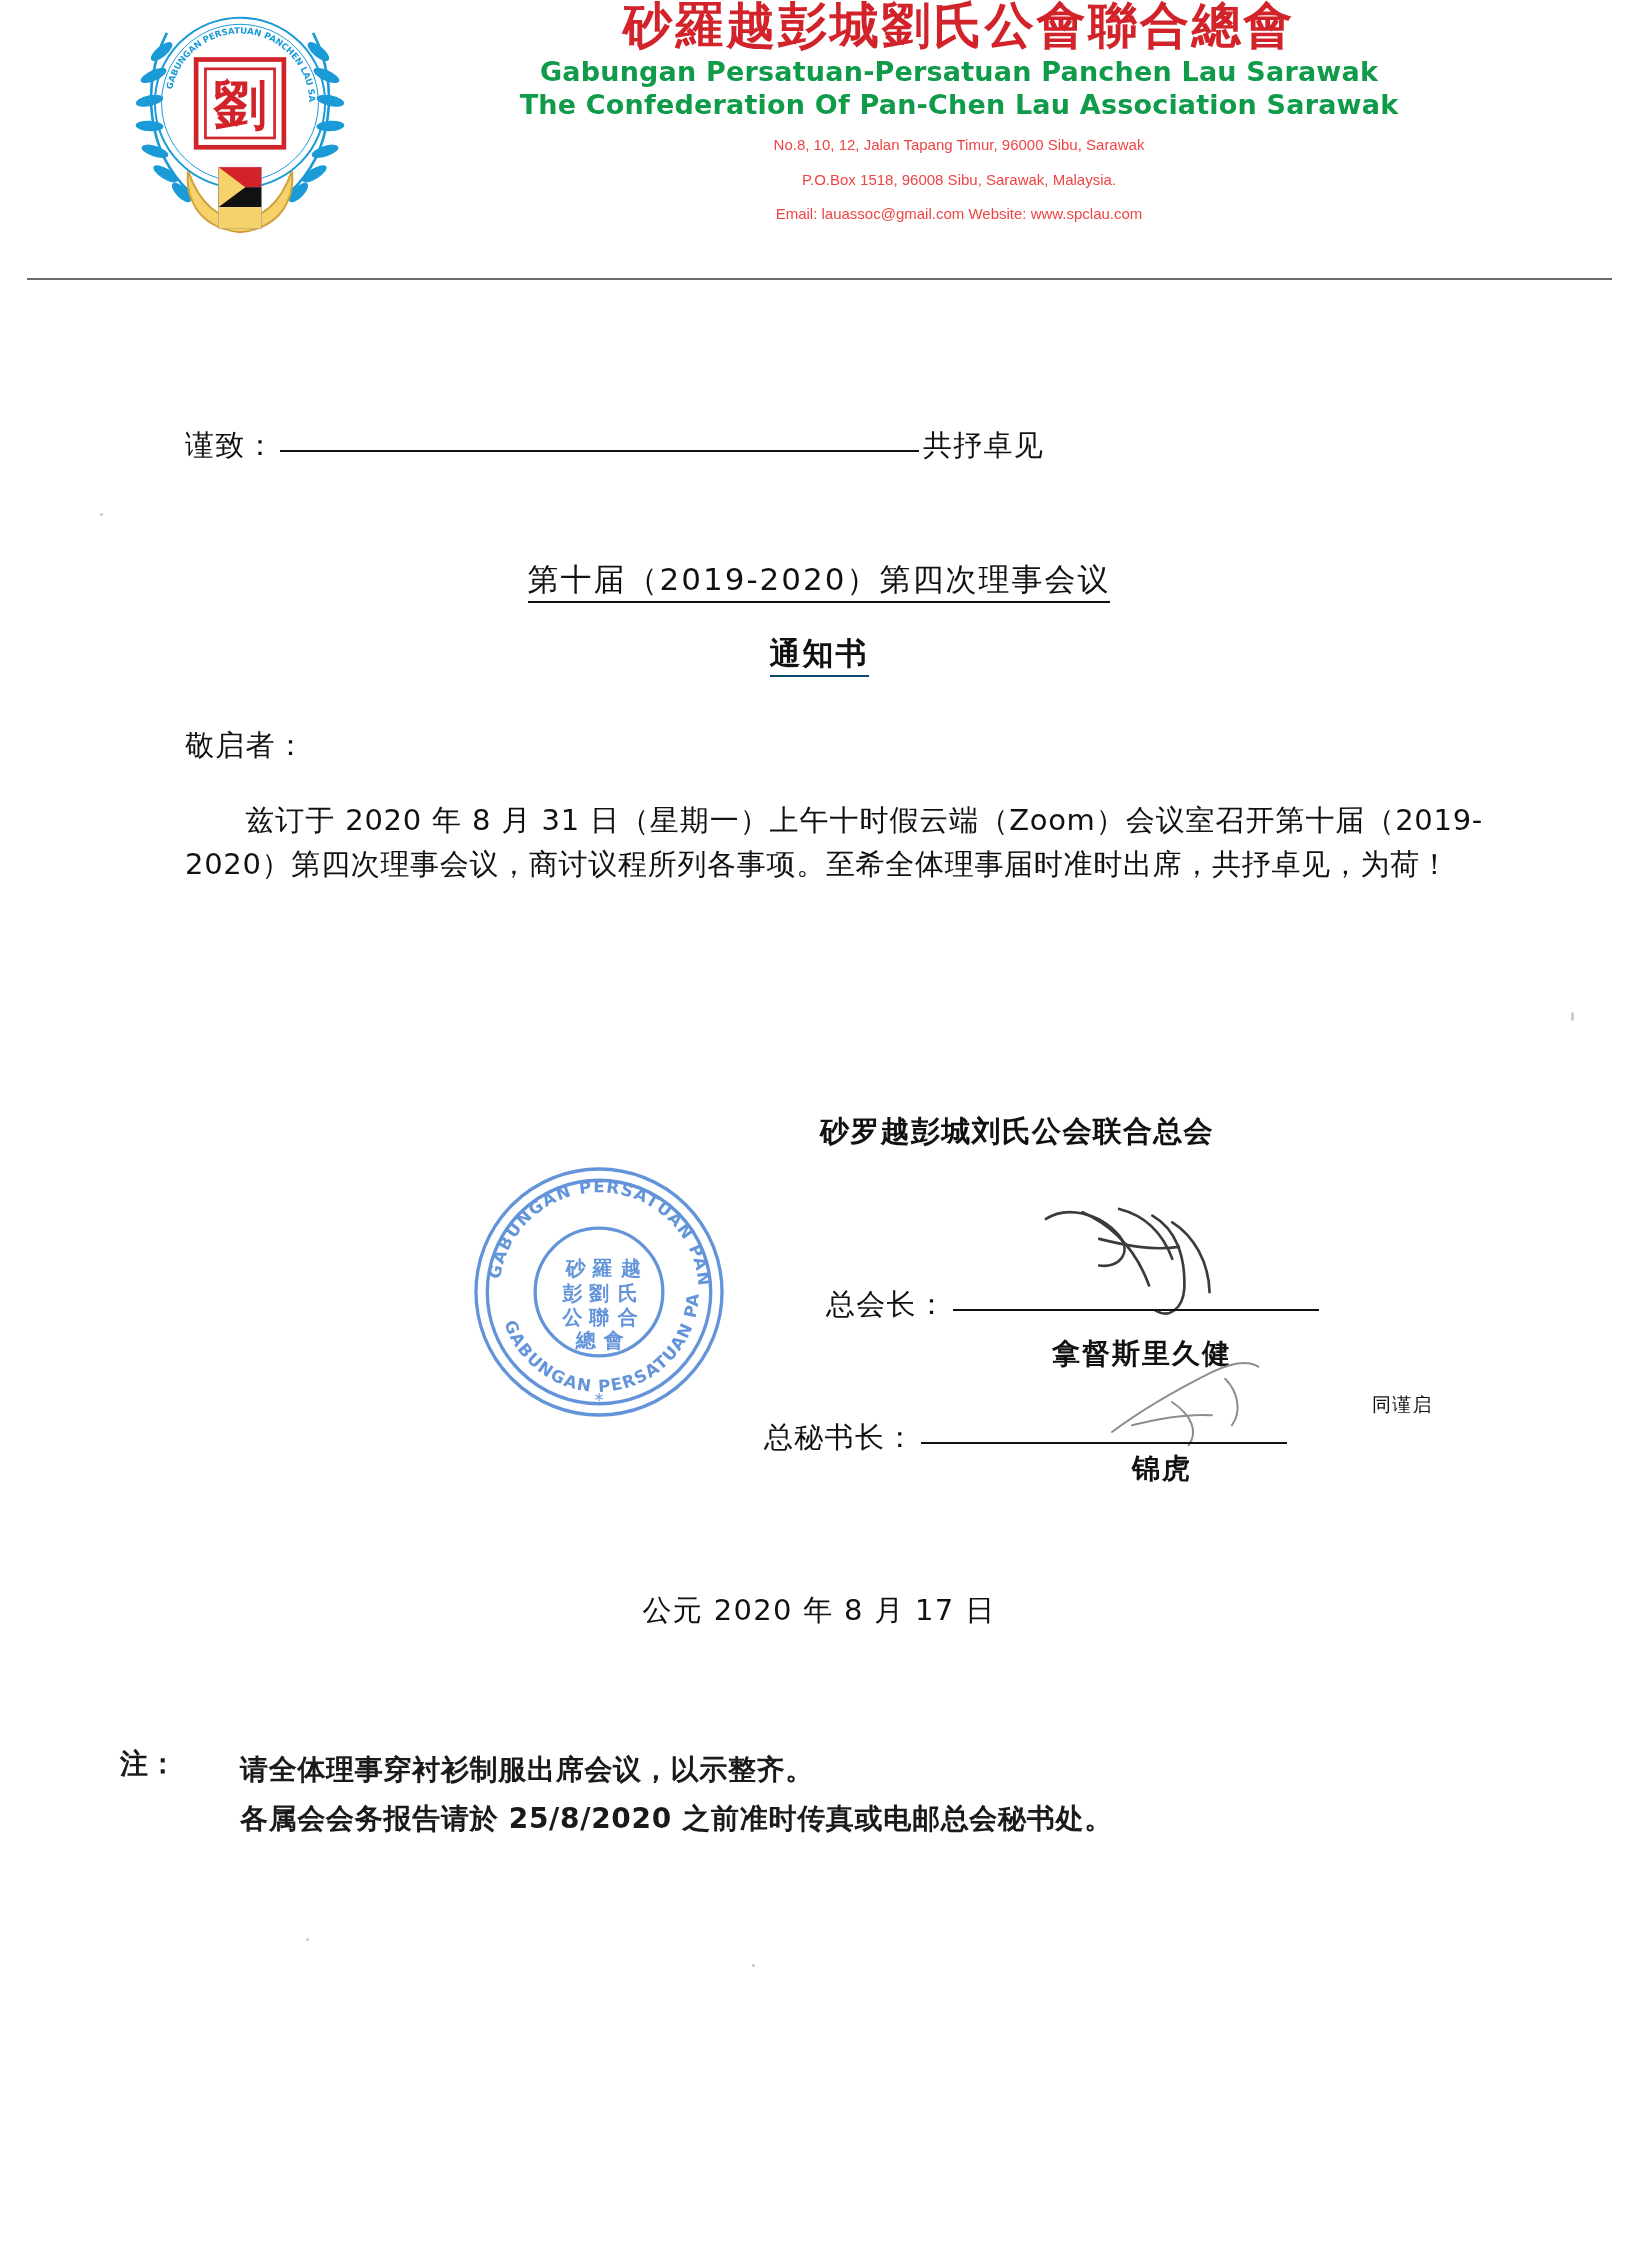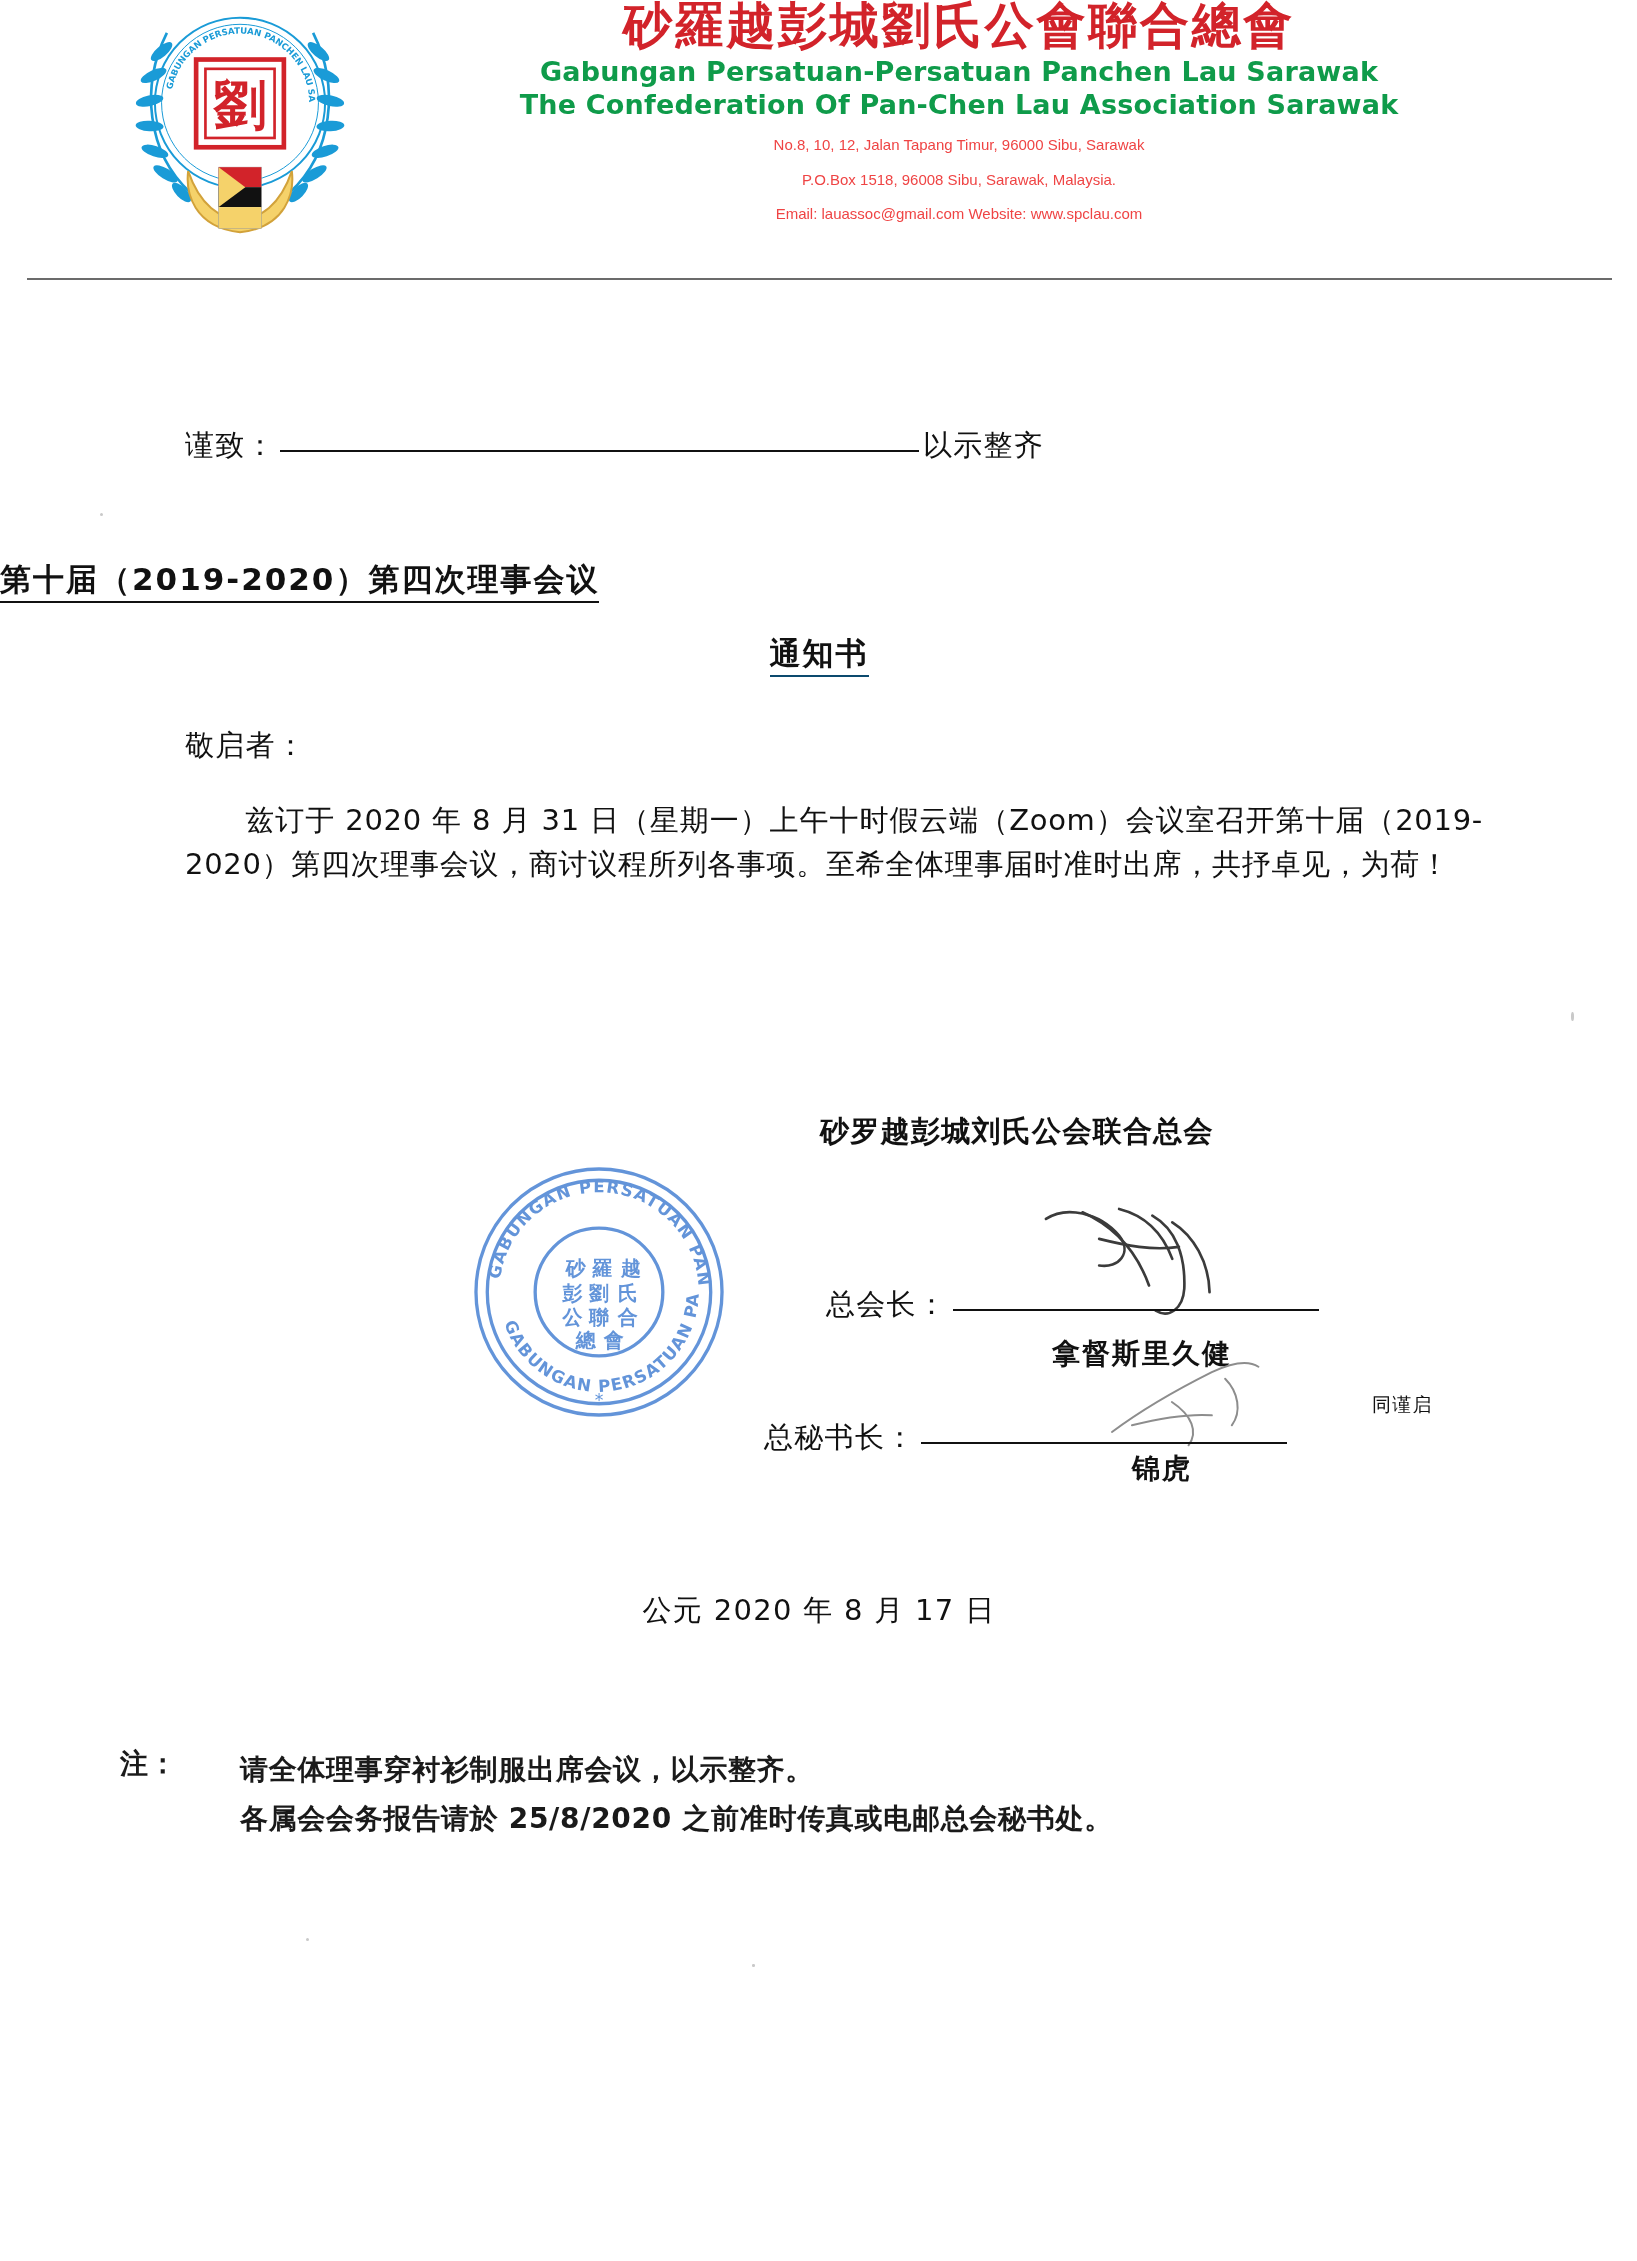--- a/index.html
+++ b/index.html
@@ -108,22 +108,23 @@
     border-bottom: 2px solid #111;
     margin: 0 4px;
     vertical-align: 2.7px;
   }
 
   .title1 {
     position: absolute;
     left: 0;
     top: 266px;
     width: 1638px;
+    text-align: center;
     font-size: 31px;
-    font-weight: bold;
+    font-weight: normal;
     letter-spacing: 2px;
   }
   .title1 span {
     border-bottom: 2px solid #111;
     padding-bottom: 4px;
   }
   .title2 {
     position: absolute;
     left: 0;
     top: 340px;
@@ -321,21 +322,21 @@
     <div class="head-addr">P.O.Box 1518, 96008 Sibu, Sarawak, Malaysia.</div>
     <div class="head-addr">Email: lauassoc@gmail.com   Website: www.spclau.com</div>
   </div>
 
   <div class="rule"></div>
 </div>
 
 <div class="doc-body">
 
   <div class="to-line">
-    <span>谨致：</span><span class="blank"></span><span>以示整齐</span>
+    <span>谨致：</span><span class="blank"></span><span>共抒卓见</span>
   </div>
 
   <div class="title1">
     <span>第十届（2019-2020）第四次理事会议</span>
   </div>
   <div class="title2">
     <span>通知书</span>
   </div>
 
   <div class="salutation">敬启者：</div>

